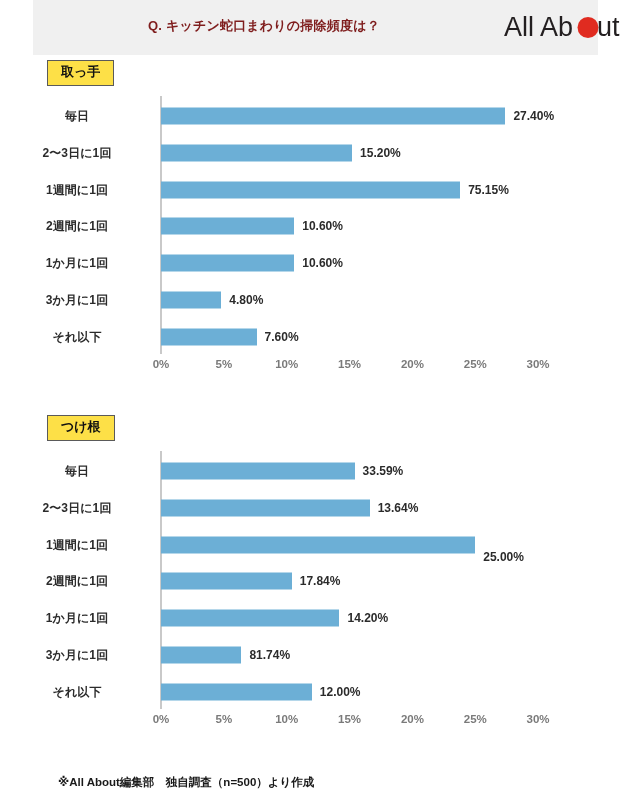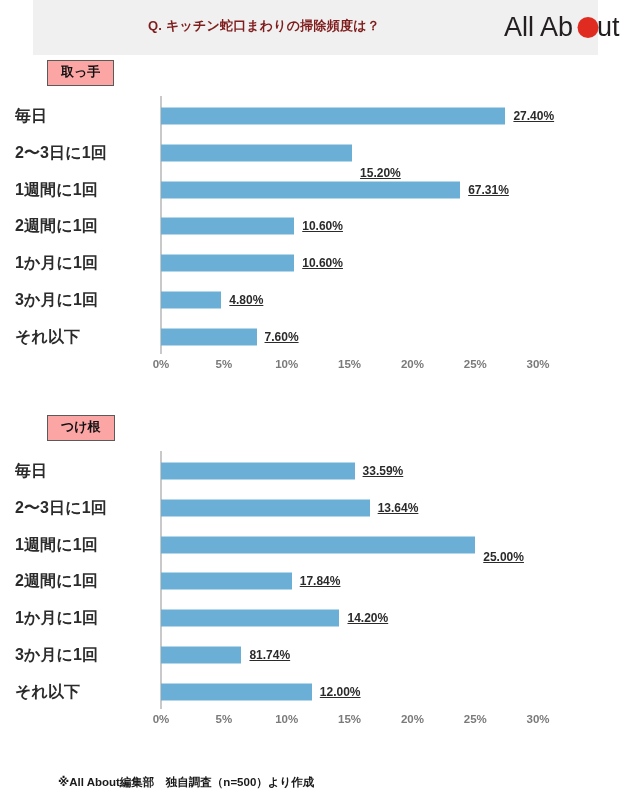--- a/index.html
+++ b/index.html
@@ -52,21 +52,21 @@
     width: 640px;
   }
   #chart-0 { top: 60px; }
   #chart-1 { top: 415px; }
 
   .series-tag {
     position: absolute;
     left: 47px;
     top: 0px;
     border: 1px solid #5a5a5a;
-    background: #fca5a5;
+    background: #fde047;
     padding: 4px 13px 5px 13px;
     font-size: 13px;
     font-weight: bold;
     color: #111111;
     line-height: 1.15;
     white-space: nowrap;
   }
 
   .plot {
     position: absolute;
@@ -86,26 +86,26 @@
   }
 
   .row {
     position: absolute;
     left: 0;
     width: 640px;
     height: 36px;
   }
   .cat-label {
     position: absolute;
-    left: 15px;
+    left: 3px;
     width: 148px;
-    text-align: left;
+    text-align: center;
     top: 50%;
     transform: translateY(-50%);
-    font-size: 16px;
+    font-size: 12px;
     font-weight: bold;
     color: #2b2b2b;
     white-space: nowrap;
     letter-spacing: 0.1px;
   }
   .bar {
     position: absolute;
     left: 161px;
     top: 50%;
     transform: translateY(-50%);
@@ -113,21 +113,20 @@
     background: #6cafd6;
   }
   .val-label {
     position: absolute;
     top: 50%;
     transform: translateY(-50%);
     font-size: 12px;
     font-weight: bold;
     color: #2b2b2b;
     white-space: nowrap;
-    text-decoration: underline;
   }
 
   .xticks {
     position: absolute;
     left: 0;
     top: 262px;
     width: 640px;
     height: 20px;
   }
   .xtick {
@@ -171,26 +170,26 @@
     <div class="axis-line" style="background: rgb(201, 201, 201);"></div>
     <div class="rows">
         <div class="row" style="top: 2px;">
           <div class="cat-label">毎日</div>
           <div class="bar" style="width: 344.418px; background: rgb(108, 175, 214);"></div>
           <div class="val-label" style="left: 513.418px;">27.40%</div>
         </div>
         <div class="row" style="top: 38.8px;">
           <div class="cat-label">2〜3日に1回</div>
           <div class="bar" style="width: 191.064px; background: rgb(108, 175, 214);"></div>
-          <div class="val-label" style="left: 360.064px; margin-top: 20px;">15.20%</div>
+          <div class="val-label" style="left: 360.064px;">15.20%</div>
         </div>
         <div class="row" style="top: 75.6px;">
           <div class="cat-label">1週間に1回</div>
           <div class="bar" style="width: 299.166px; background: rgb(108, 175, 214);"></div>
-          <div class="val-label" style="left: 468.166px;">67.31%</div>
+          <div class="val-label" style="left: 468.166px;">75.15%</div>
         </div>
         <div class="row" style="top: 112.4px;">
           <div class="cat-label">2週間に1回</div>
           <div class="bar" style="width: 133.242px; background: rgb(108, 175, 214);"></div>
           <div class="val-label" style="left: 302.242px;">10.60%</div>
         </div>
         <div class="row" style="top: 149.2px;">
           <div class="cat-label">1か月に1回</div>
           <div class="bar" style="width: 133.242px; background: rgb(108, 175, 214);"></div>
           <div class="val-label" style="left: 302.242px;">10.60%</div>

